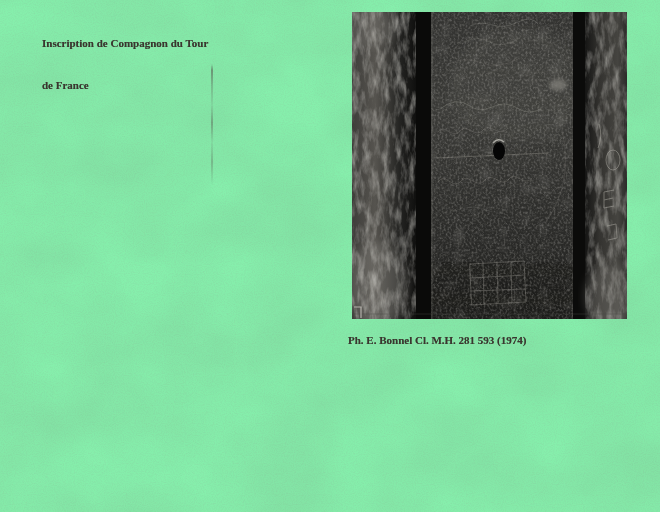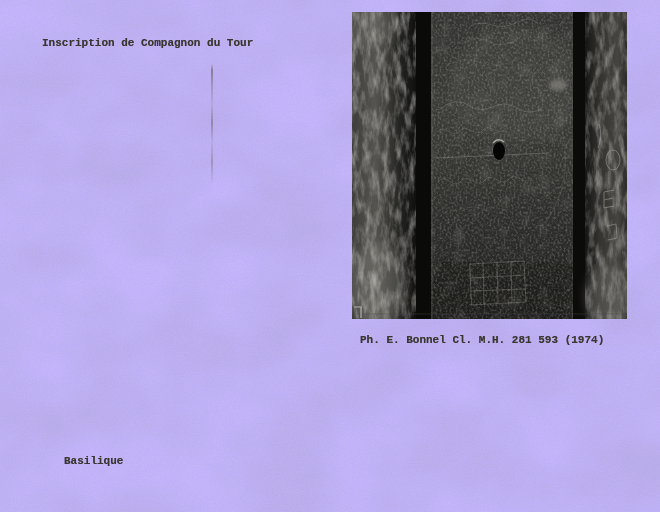--- a/index.html
+++ b/index.html
@@ -4,23 +4,23 @@
 <style>
   html, body {
     margin: 0;
     padding: 0;
     background: #888;
   }
   #page {
     position: relative;
     width: 660px;
     height: 512px;
-    background: #c4b5fd;
+    background: #86efac;
     overflow: hidden;
-    font-family: Liberation Mono, monospace;
+    font-family: Liberation Serif, serif;
   }
   .tex {
     position: absolute;
     left: 0; top: 0;
     pointer-events: none;
   }
   .typew {
     position: absolute;
     color: #3a362f;
     font-size: 11px;
@@ -30,21 +30,21 @@
     white-space: pre;
     text-shadow: 0 0 0.6px rgba(58,54,47,0.55);
   }
   #header-block { left: 42px; top: 8px; }
   #photo-frame {
     position: absolute;
     left: 352px; top: 12px;
     width: 275px; height: 307px;
     background: #161615;
   }
-  #photo-caption { left: 348px; top: 333px; margin-left: 12px; }
+  #photo-caption { left: 348px; top: 333px; }
   #footer-block { left: 38px; top: 427px; line-height: 13px; }
   #footer-block .indent { padding-left: 26px; }
   #footer-block .l2 { margin-top: 2px; }
   #paper-scratch {
     position: absolute;
     left: 211px; top: 64px;
     width: 1.5px; height: 122px;
     background: linear-gradient(to bottom,
       rgba(100,97,90,0) 0%,
       rgba(86,83,76,0.55) 5%,
@@ -71,20 +71,21 @@
         <feTurbulence type="fractalNoise" baseFrequency="0.012 0.016" numOctaves="3" seed="9"></feTurbulence>
         <feColorMatrix type="matrix" values="0 0 0 0 0.12  0 0 0 0 0.12  0 0 0 0 0.10  0.3 0 0 0 -0.07"></feColorMatrix>
       </filter>
     </defs>
     <rect width="660" height="512" filter="url(#pNoise)" opacity="0.55"></rect>
     <rect width="660" height="512" filter="url(#pBlotch)" opacity="0.5"></rect>
   </svg>
 
   <div id="header-block" class="typew">
     <div>Inscription de Compagnon du Tour</div>
+    <div>de France</div>
   </div>
 
   <div id="paper-scratch"></div>
 
   <div id="photo-frame">
     <svg width="275" height="307" viewBox="0 0 275 307" aria-hidden="true">
       <defs>
         <linearGradient id="gL" x1="0" y1="0" x2="1" y2="0">
           <stop offset="0" stop-color="#3e3d3a"></stop>
           <stop offset="0.35" stop-color="#56544f"></stop>
@@ -178,17 +179,16 @@
       </g>
 
       <path d="M0,302 L275,302" stroke="#4a4944" stroke-width="0.8" opacity="0.5"></path>
       <path d="M2,295 L9,295 L9,306" stroke="#c9c7c1" stroke-width="1.2" fill="none" opacity="0.8"></path>
     </svg>
   </div>
 
   <div id="photo-caption" class="typew">Ph. E. Bonnel Cl. M.H. 281 593 (1974)</div>
 
   <div id="footer-block" class="typew">
-    <div class="indent l2">Basilique</div>
     
   </div>
 
 </div>
 
 </body></html>

